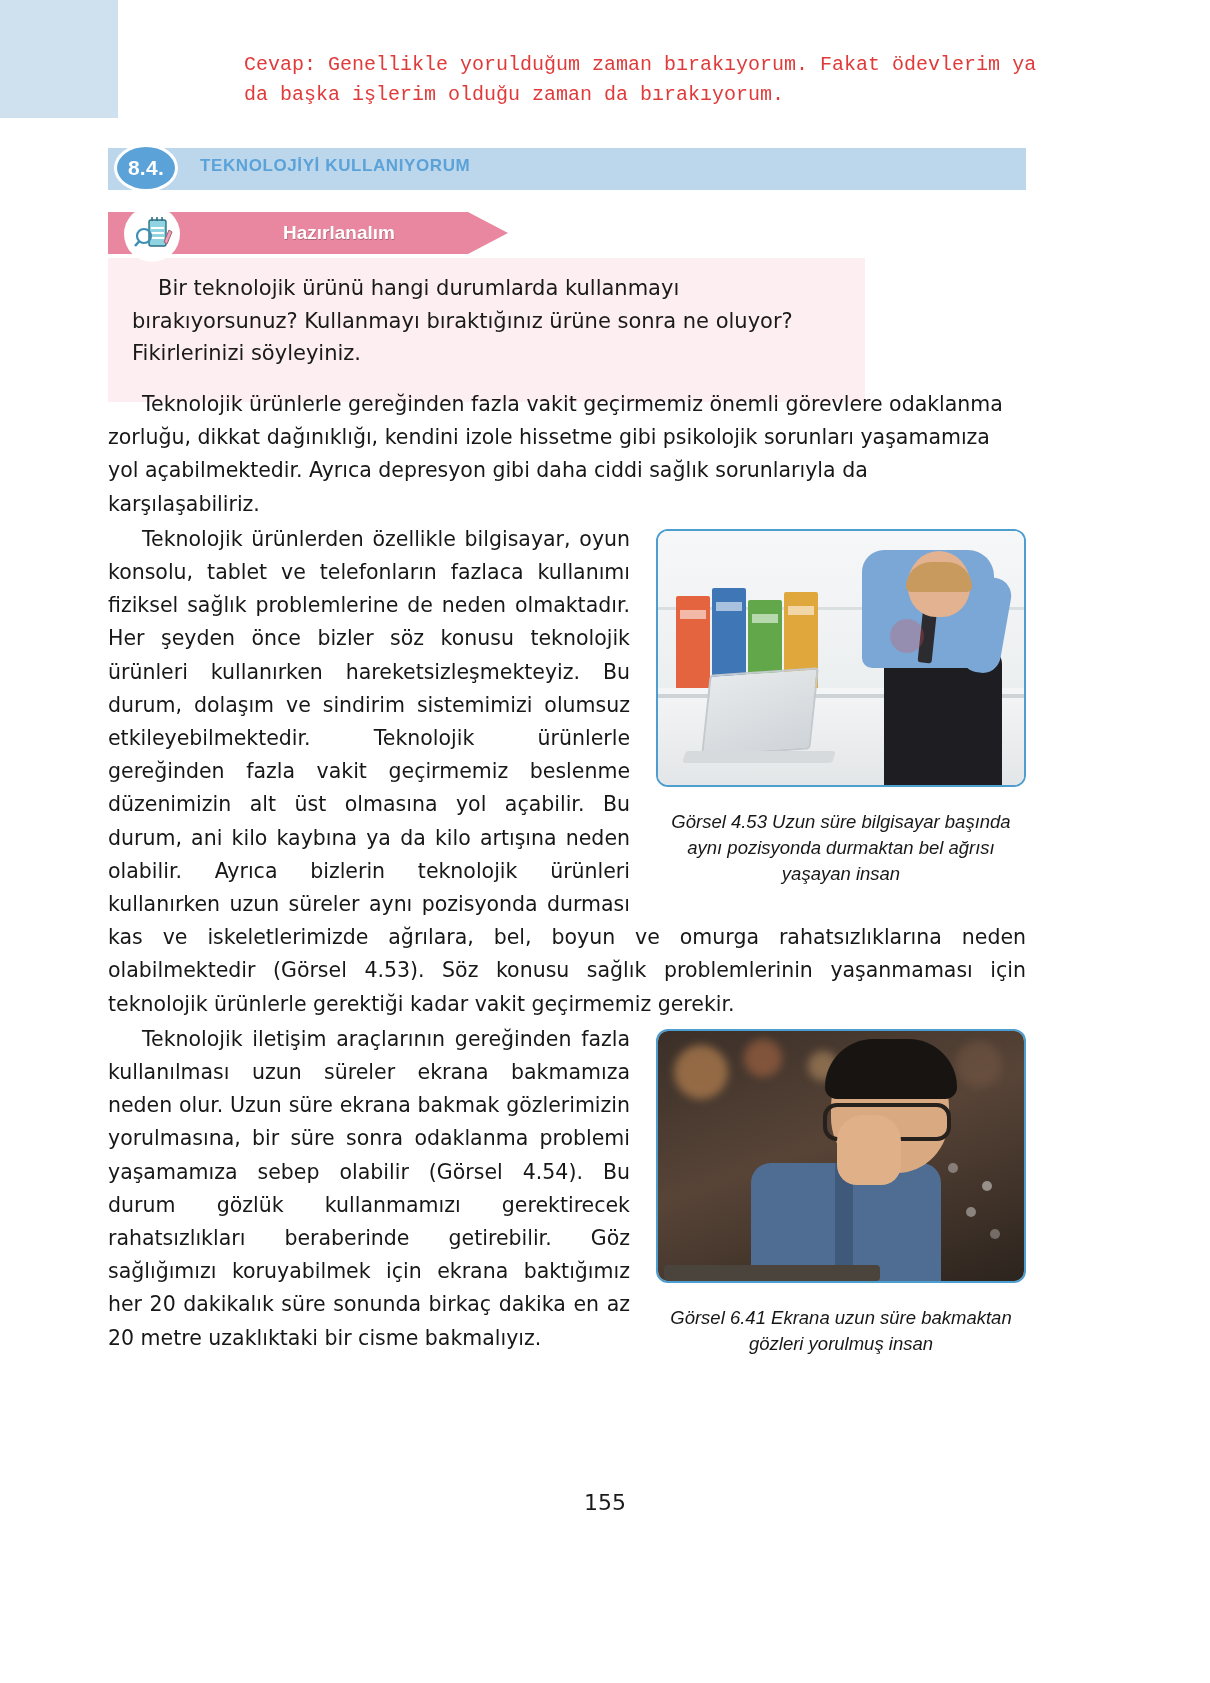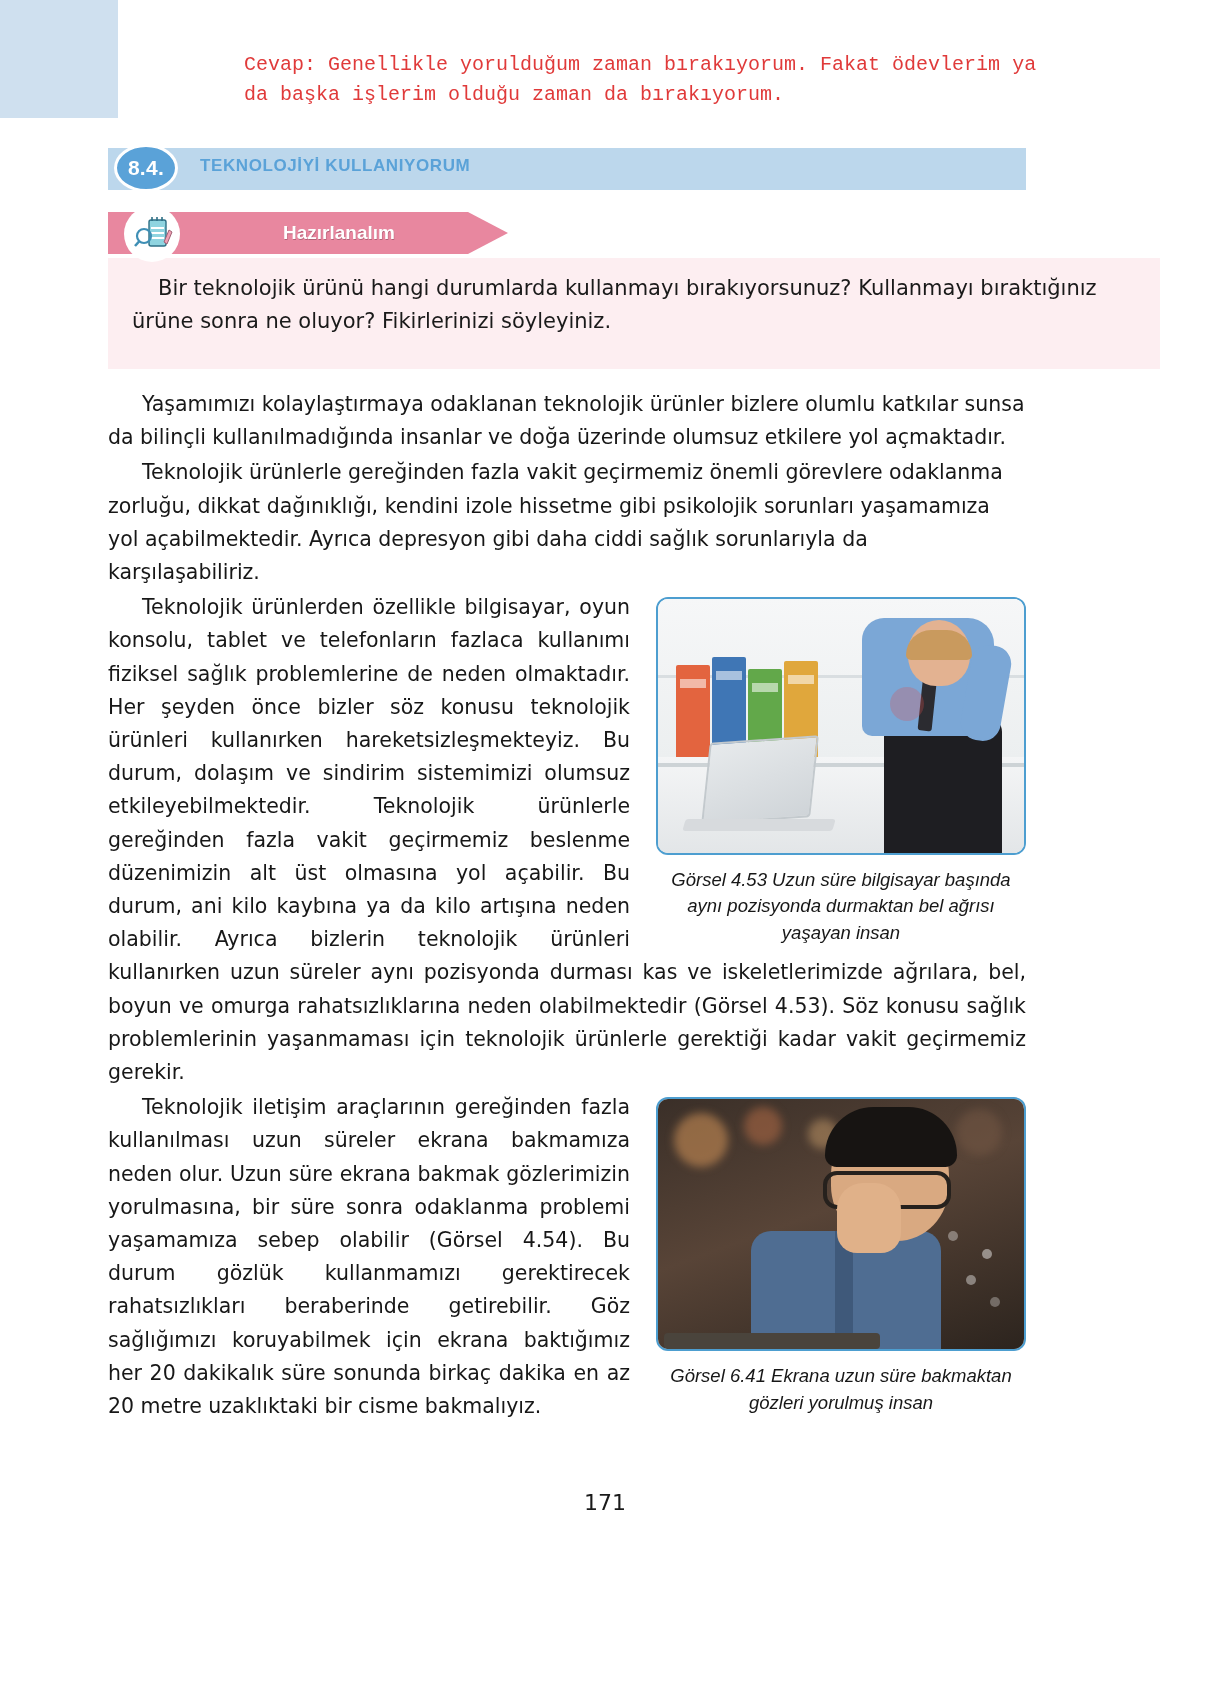--- a/index.html
+++ b/index.html
@@ -78,21 +78,21 @@
     font-weight: bold;
     font-size: 17px;
     letter-spacing: 0.6px;
   }
 
   
   .activity-wrap {
     position: absolute;
     left: 108px;
     top: 206px;
-    width: 1052px;
+    width: 757px;
   }
   .activity-banner {
     position: relative;
     height: 52px;
   }
   .banner-shape {
     position: absolute;
     left: 0;
     top: 6px;
     width: 400px;
@@ -162,21 +162,21 @@
   }
   .figure .frame {
     width: 370px;
     border: 2px solid #4d9ed0;
     border-radius: 12px;
     overflow: hidden;
     background: #eef2f4;
     box-sizing: border-box;
   }
   .figure .caption {
-    margin-top: 12px;
+    margin-top: 22px;
     text-align: center;
     font-style: italic;
     font-size: 18.5px;
     line-height: 1.42;
     color: #171717;
     font-family: "Liberation Sans", sans-serif;
   }
   .fig1 .frame { height: 258px; }
   .fig2 .frame { height: 254px; }
 
@@ -262,21 +262,20 @@
       </div>
       <div class="banner-label">Hazırlanalım</div>
     </div>
     <div class="activity-body">
       <div class="activity-text">Bir teknolojik ürünü hangi durumlarda kullanmayı bırakıyorsunuz? Kullanmayı bıraktığınız ürüne sonra ne oluyor? Fikirlerinizi söyleyiniz.</div>
     </div>
   </div>
 
   <div class="content clearfix">
 
-    <p class="para">Yaşamımızı kolaylaştırmaya odaklanan teknolojik ürünler bizlere olumlu katkılar sunsa da bilinçli kullanılmadığında insanlar ve doğa üzerinde olumsuz etkilere yol açmaktadır.</p>
 
     <p class="para">Teknolojik ürünlerle gereğinden fazla vakit geçirmemiz önemli görevlere odaklanma zorluğu, dikkat dağınıklığı, kendini izole hissetme gibi psikolojik sorunları yaşamamıza yol açabilmektedir. Ayrıca depresyon gibi daha ciddi sağlık sorunlarıyla da karşılaşabiliriz.</p>
 
     <div class="figure fig1">
       <div class="frame">
         <div class="scene1">
           <div class="s1-wall"></div>
           <div class="s1-shelfline"></div>
           <div class="s1-desk"></div>
           <div class="s1-deskedge"></div>
@@ -317,15 +316,15 @@
           <div class="laptop2b"></div>
         </div>
       </div>
       <div class="caption">Görsel 6.41 Ekrana uzun süre bakmaktan gözleri yorulmuş insan</div>
     </div>
 
     <p class="para justified">Teknolojik iletişim araçlarının gereğinden fazla kullanılması uzun süreler ekrana bakmamıza neden olur. Uzun süre ekrana bakmak gözlerimizin yorulmasına, bir süre sonra odaklanma problemi yaşamamıza sebep olabilir (Görsel 4.54). Bu durum gözlük kullanmamızı gerektirecek rahatsızlıkları beraberinde getirebilir. Göz sağlığımızı koruyabilmek için ekrana baktığımız her 20 dakikalık süre sonunda birkaç dakika en az 20 metre uzaklıktaki bir cisme bakmalıyız.</p>
 
   </div>
 
-  <div class="page-number">171</div>
+  <div class="page-number">155</div>
 
 </div>
 
 </body></html>

